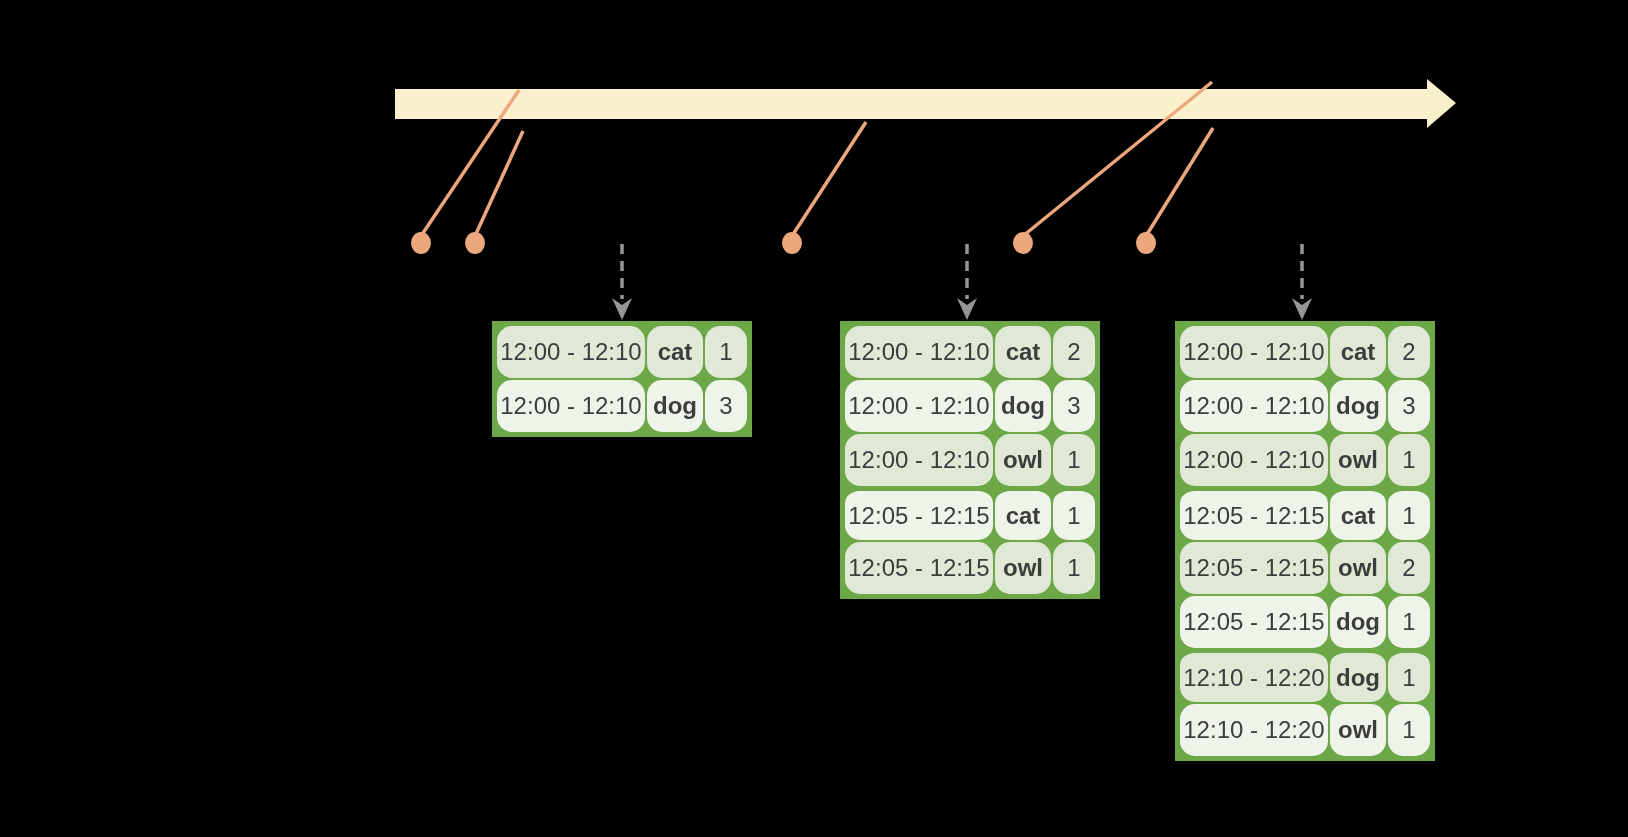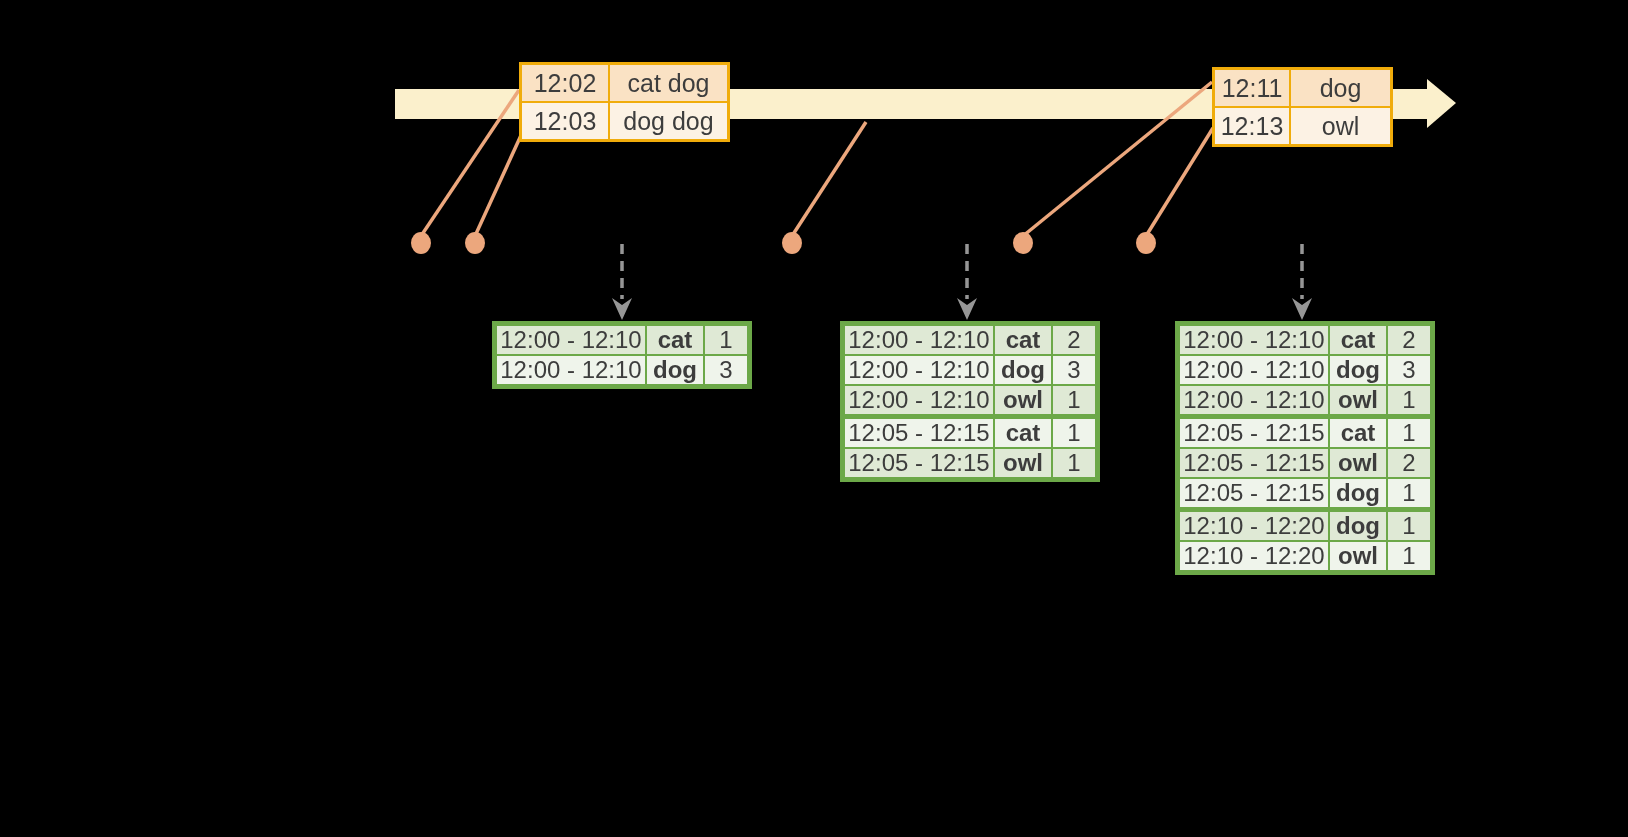--- a/index.html
+++ b/index.html
@@ -41,27 +41,28 @@
 
   
   .rtable{
     position:absolute;
     border-collapse:separate;
     border-spacing:2px;
     background:var(--green);
     border:3px solid var(--green);
   }
   .rtable td{
-    height:28px;
+    height:52px;
     text-align:center;
     vertical-align:middle;
     font-size:24px;
     color:var(--ink);
     white-space:nowrap;
     padding:0 2px;
+    border-radius:15px;
   }
   .rtable td.c-window{width:148px;}
   .rtable td.c-word{width:56px;font-weight:bold;}
   .rtable td.c-count{width:42px;}
   .rtable tr.dark td{background:var(--green-dark);}
   .rtable tr.light td{background:var(--green-light);}
   .rtable tr.gstart td{border-top:3px solid var(--green);}
   #result-table-1{left:492px;top:321px;}
   #result-table-2{left:840px;top:321px;}
   #result-table-3{left:1175px;top:321px;}
@@ -95,34 +96,22 @@
     <ellipse class="dot" cx="1146" cy="243" rx="10" ry="11"></ellipse>
 
     <line class="dash" x1="622" y1="244" x2="622" y2="299"></line>
     <polygon class="dash-head" points="612,298 622,305 632,298 622,320"></polygon>
     <line class="dash" x1="967" y1="244" x2="967" y2="299"></line>
     <polygon class="dash-head" points="957,298 967,305 977,298 967,320"></polygon>
     <line class="dash" x1="1302" y1="244" x2="1302" y2="299"></line>
     <polygon class="dash-head" points="1292,298 1302,305 1312,298 1302,320"></polygon>
   </svg>
 
-  <div class="event-box" id="event-box-1">
-    <div class="event-cell r-dark">12:02</div>
-    <div class="event-cell r-dark">cat dog</div>
-    <div class="event-cell r-light">12:03</div>
-    <div class="event-cell r-light">dog dog</div>
-  </div>
-
-
-  <div class="event-box" id="event-box-3">
-    <div class="event-cell r-dark">12:11</div>
-    <div class="event-cell r-dark">dog</div>
-    <div class="event-cell r-light">12:13</div>
-    <div class="event-cell r-light">owl</div>
-  </div>
+
+
 
   <table class="rtable" id="result-table-1">
     <tbody>
         <tr class="dark">
       <td class="c-window">12:00 - 12:10</td>
       <td class="c-word">cat</td>
       <td class="c-count">1</td>
     </tr>
     <tr class="light">
       <td class="c-window">12:00 - 12:10</td>

